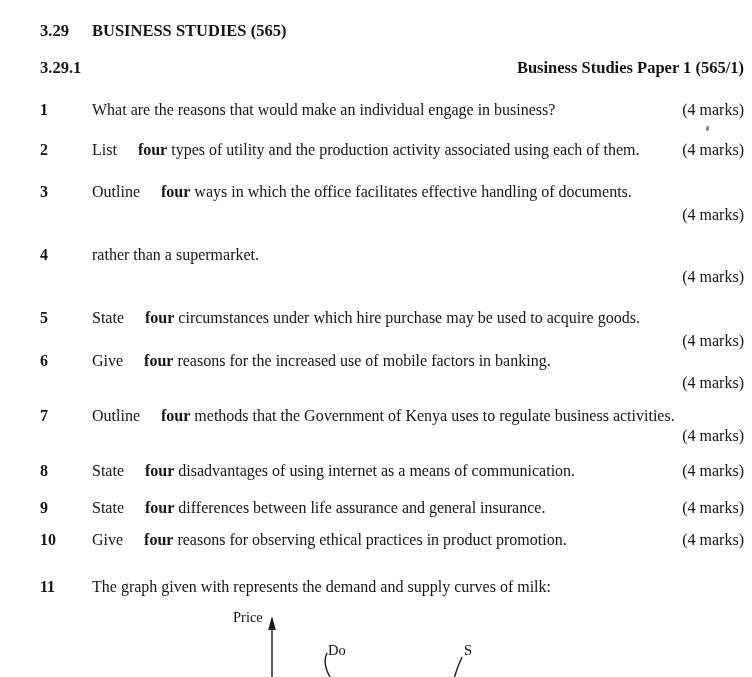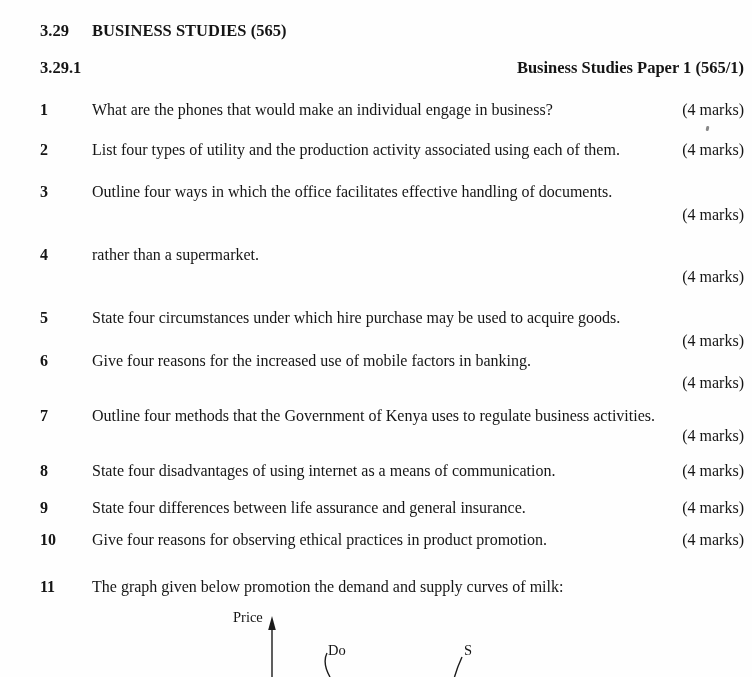--- a/index.html
+++ b/index.html
@@ -31,21 +31,21 @@
     display: block;
     margin-left: 52px;
     white-space: nowrap;
   }
   .txt.wrap2 { white-space: nowrap; }
   .sub-title { margin-left: 103px; text-align: right; }
   .marks {
     position: absolute; right: 0; top: 0;
     white-space: nowrap;
   }
-  b { font-weight: normal; }
+  b { font-weight: bold; margin-left: 17px; }
   .graph {
     position: absolute; left: 0; top: 600px;
     width: 752px; height: 77px;
   }
   .speck {
     position: absolute;
     left: 706px; top: 126px;
     width: 3px; height: 5px;
     background: #6a6a6a;
     border-radius: 2px;
@@ -62,21 +62,21 @@
     <span class="num">3.29</span>
     <span class="txt">BUSINESS STUDIES (565)</span>
   </div>
   <div class="row hrow" style="top:57px">
     <span class="num">3.29.1</span>
     <span class="txt sub-title">Business Studies Paper 1 (565/1)</span>
   </div>
 
   <div class="row" style="top:99px">
     <span class="num">1</span>
-    <span class="txt"><span>What are the phones that would make an individual engage in business?</span></span>
+    <span class="txt"><span>What are the reasons that would make an individual engage in business?</span></span>
     <span class="marks">(4 marks)</span>
   </div>
 
   <div class="row" style="top:139px">
     <span class="num">2</span>
     <span class="txt"><span>List </span><b>four</b><span> types of utility and the production activity associated using each of them.</span></span>
     <span class="marks">(4 marks)</span>
   </div>
 
   <div class="row" style="top:181px">
@@ -122,21 +122,21 @@
   </div>
 
   <div class="row" style="top:529px">
     <span class="num">10</span>
     <span class="txt"><span>Give </span><b>four</b><span> reasons for observing ethical practices in product promotion.</span></span>
     <span class="marks">(4 marks)</span>
   </div>
 
   <div class="row" style="top:576px">
     <span class="num">11</span>
-    <span class="txt">The graph given below promotion the demand and supply curves of milk:</span>
+    <span class="txt">The graph given with represents the demand and supply curves of milk:</span>
   </div>
 
   <svg class="graph" viewBox="0 600 752 77">
     <text x="233" y="622" font-size="14.5" fill="#151515" font-family="&quot;Liberation Serif&quot;,&quot;DejaVu Serif&quot;,serif">Price</text>
     <polygon points="272,616 268.2,630 275.8,630" fill="#1b1b1b"></polygon>
     <line x1="272" y1="628" x2="272" y2="677" stroke="#1b1b1b" stroke-width="1.4"></line>
     <text x="328" y="655" font-size="14.5" fill="#151515" font-family="&quot;Liberation Serif&quot;,&quot;DejaVu Serif&quot;,serif">Do</text>
     <path d="M327,653 C323.5,660 325.5,669 330,677" fill="none" stroke="#1b1b1b" stroke-width="1.4"></path>
     <text x="464" y="655" font-size="14.5" fill="#151515" font-family="&quot;Liberation Serif&quot;,&quot;DejaVu Serif&quot;,serif">S</text>
     <path d="M462,657 C459,663.5 456.5,670 454.5,677" fill="none" stroke="#1b1b1b" stroke-width="1.4"></path>

